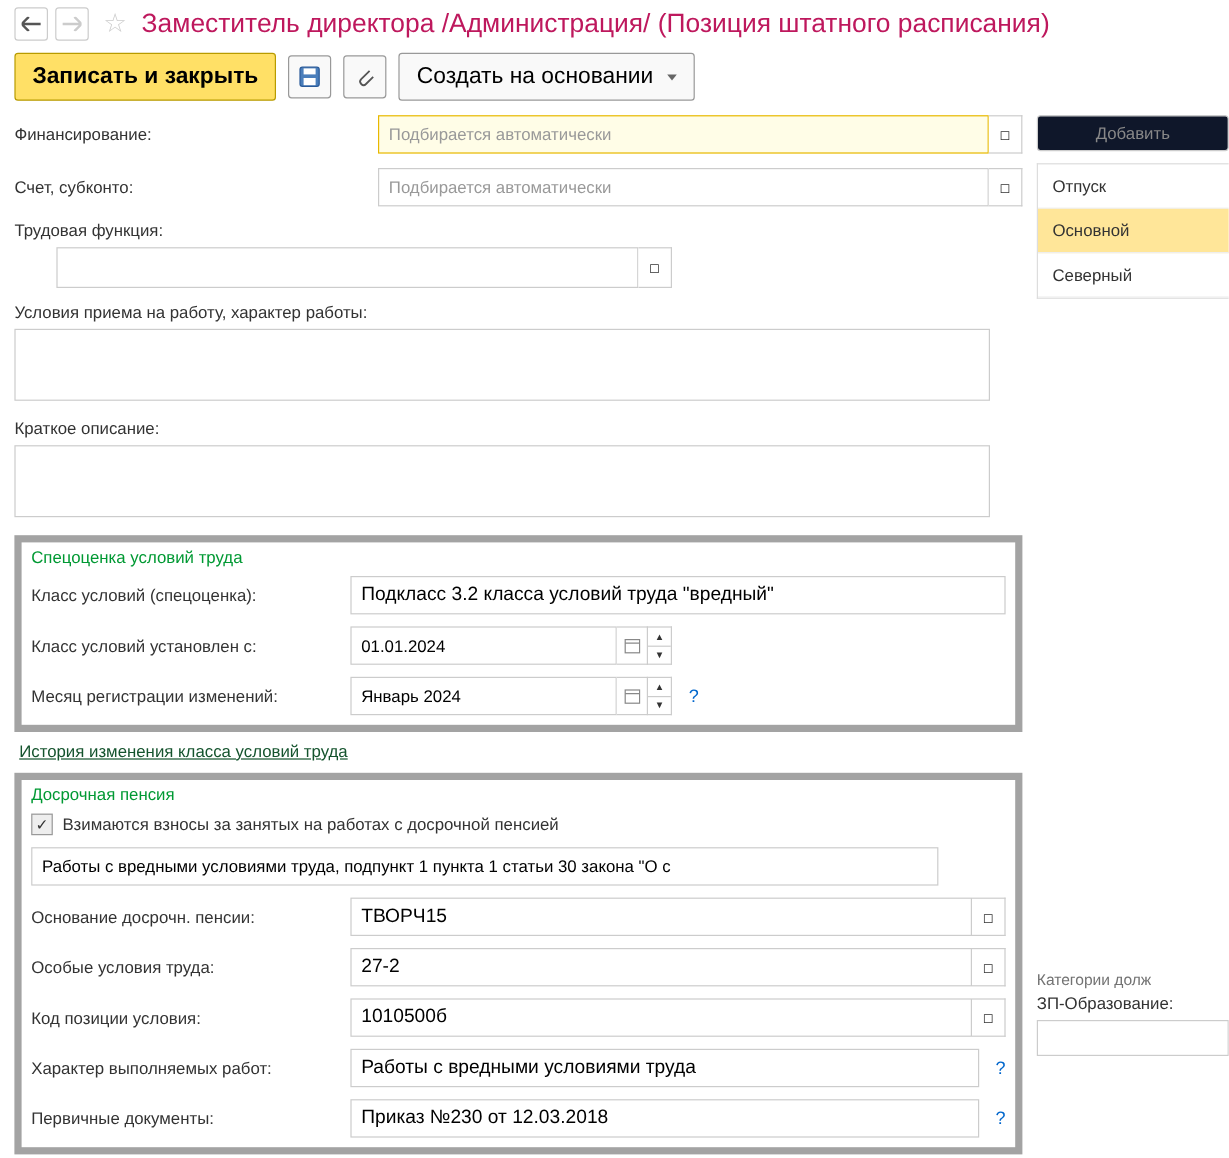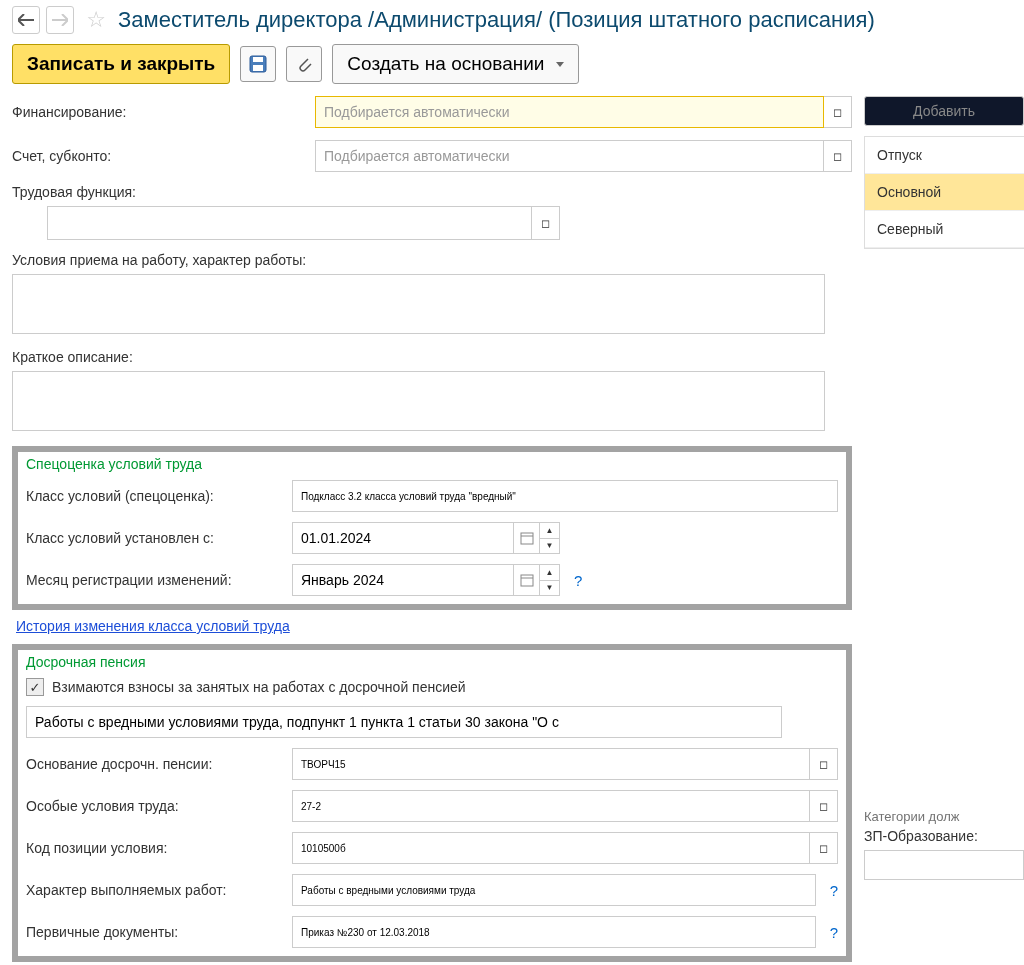--- a/index.html
+++ b/index.html
@@ -30,21 +30,21 @@
   .star-icon {
     width: 24px; height: 24px;
     display: flex; align-items: center; justify-content: center;
     color: #ccc;
     font-size: 22px;
     margin: 0 4px;
   }
   .page-title {
     font-size: 22px;
     font-weight: normal;
-    color: #0c4a6e;
+    color: #be185d;
     white-space: nowrap;
   }
   .toolbar {
     display: flex;
     align-items: center;
     padding: 4px 12px 12px 12px;
     gap: 10px;
   }
   .btn {
     border: 1px solid #999;
@@ -219,21 +219,21 @@
   .spin-half {
     flex:1; display:flex; align-items:center; justify-content:center;
     font-size: 8px; cursor:pointer;
   }
   .spin-half:first-child { border-bottom: 1px solid #ccc; }
 
   .link-row {
     margin: 8px 0 10px 4px;
   }
   .link {
-    color: #1d4ed8;
+    color: #14532d;
     text-decoration: underline;
     cursor: pointer;
   }
 
   .check-row {
     display: flex;
     align-items: center;
     gap: 8px;
     margin-bottom: 10px;
   }
@@ -280,21 +280,21 @@
 
   .lookup-wrap {
     flex: 1;
     display: flex;
     align-items: stretch;
   }
   .lookup-input {
     flex: 1;
     border: 1px solid #ccc;
     padding: 6px 8px;
-    font-size: 10px;
+    font-size: 16px;
     height: 32px;
   }
   .lookup-btn {
     width: 28px;
     border: 1px solid #ccc;
     border-left: none;
     display: flex; align-items: center; justify-content: center;
     background: #fff;
     cursor: pointer;
     font-size: 11px;

